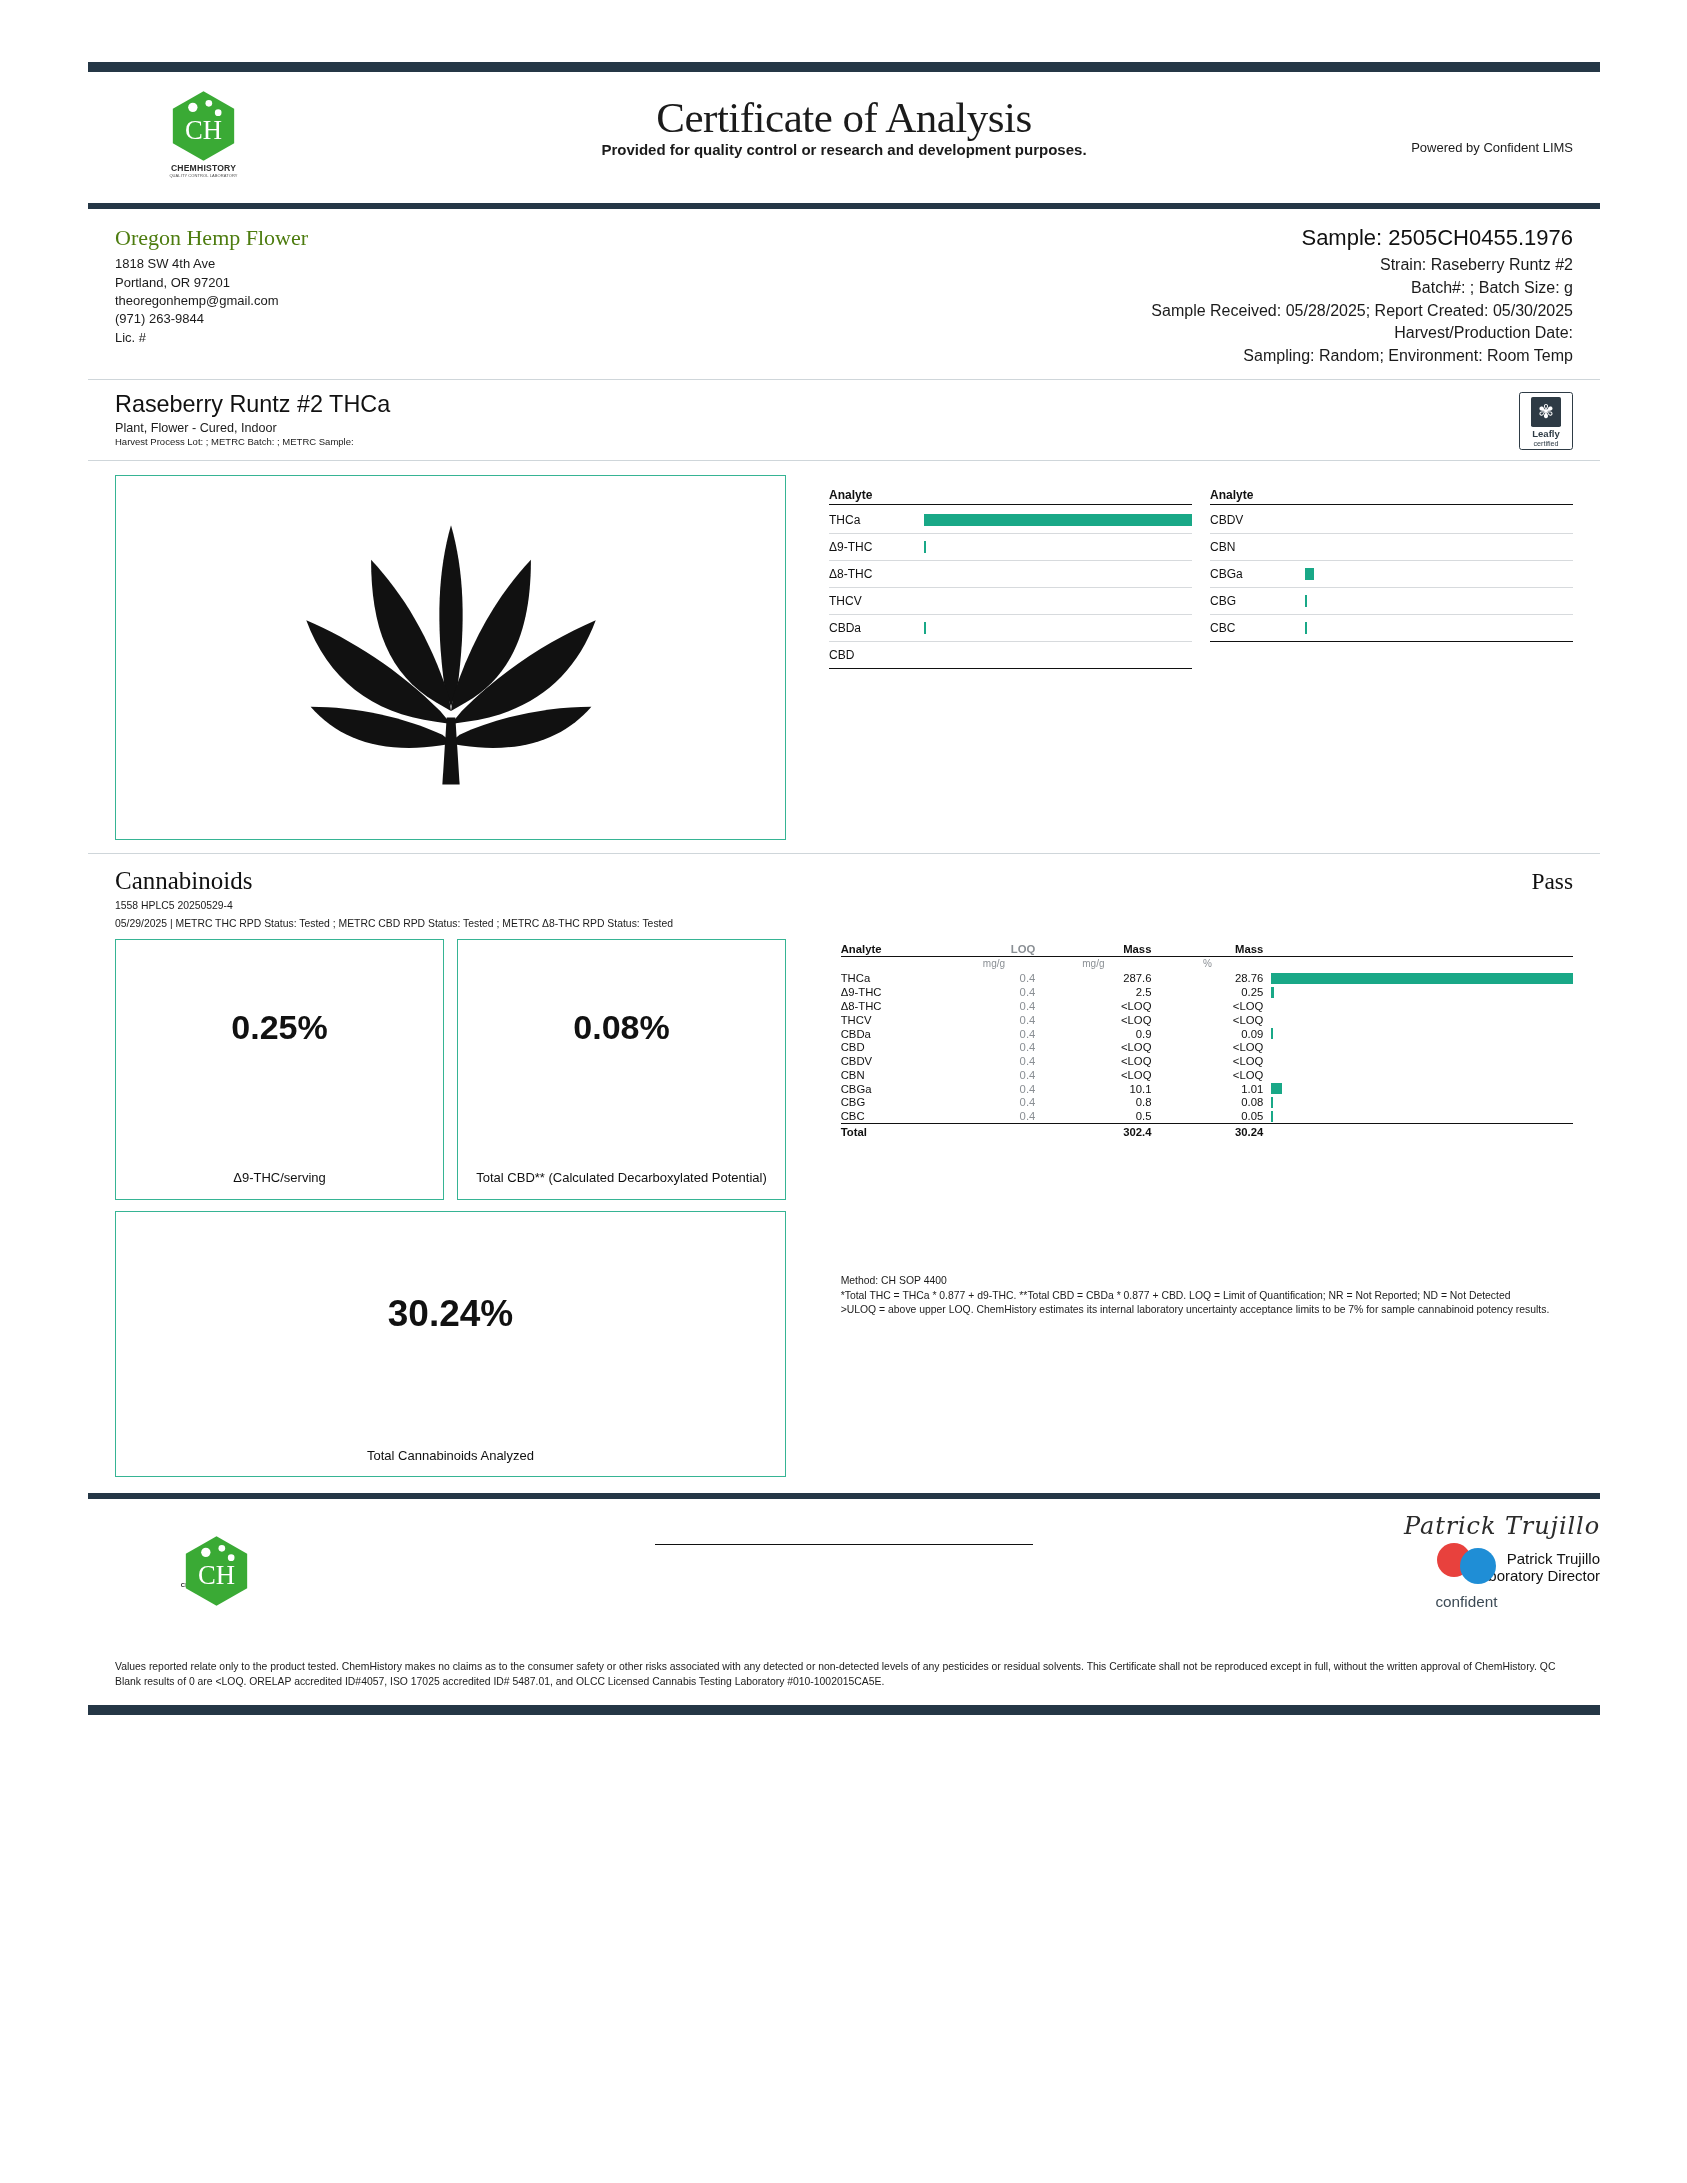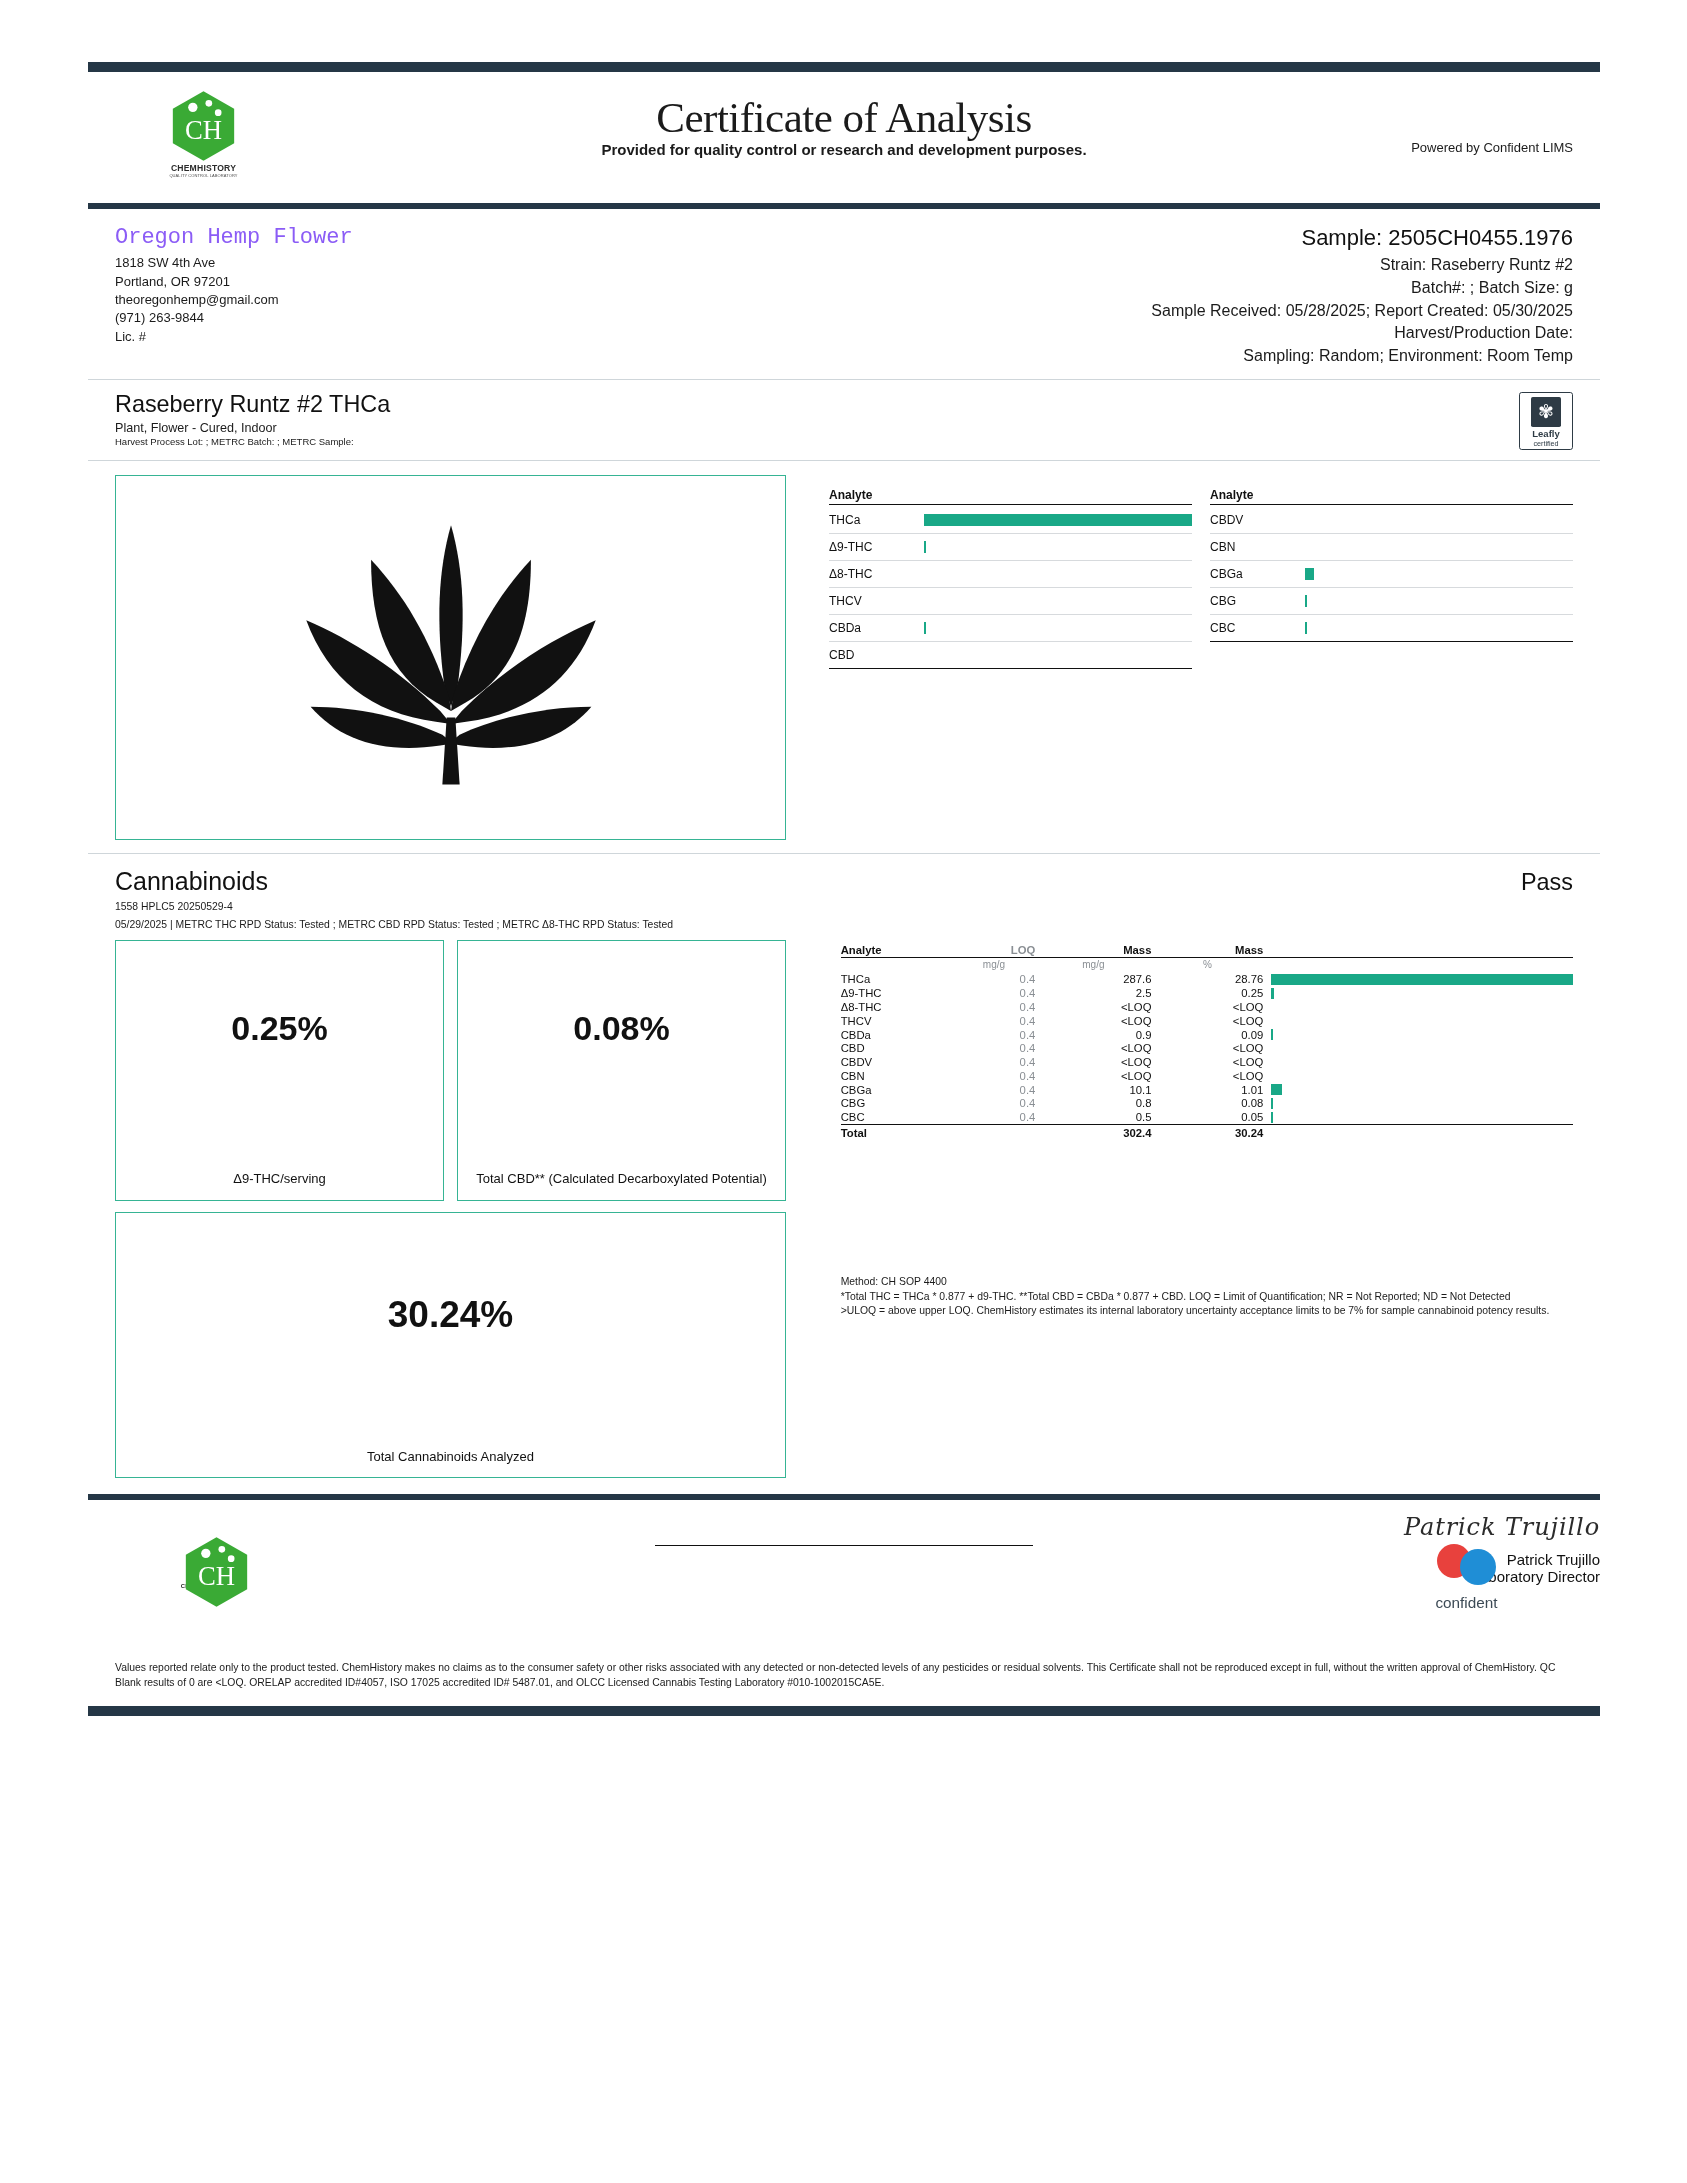--- a/index.html
+++ b/index.html
@@ -88,23 +88,23 @@
   .info-band {
     display: flex;
     padding: 15.3px 27px 11.7px 27px;
     border-bottom: 1.4px solid #cfd6da;
   }
   .info-left { width: 52%; }
   .info-right { width: 48%; text-align: right; }
   .client-name {
     font-size: 22px;
     font-weight: 400;
-    color: #8b5cf6;
+    color: #4d7c0f;
     margin-bottom: 4.5px;
-    font-family: Liberation Mono, monospace;
+    font-family: Liberation Serif, serif;
   }
   .client-line { font-size: 13px; line-height: 1.42; color: #1b1b1b; }
   .sample-id {
     font-size: 22px;
     color: #111;
     margin-bottom: 3.6px;
   }
   .sample-line { font-size: 16px; line-height: 1.42; color: #1b1b1b; }
 
   
@@ -178,21 +178,21 @@
   .arow:last-child { border-bottom: 1.4px solid #111; }
   .arow .nm { font-size: 12px; color:#111; width: 95px; flex: none; }
   .arow .barwrap { flex: 1; height: 11.7px; position: relative; }
   .arow .bar { height: 11.7px; background: #19a887; display:block; }
 
   
   .cann {
     padding: 12.6px 27px 15.3px 27px;
     position: relative;
   }
-  .cann-title-row { display:flex; align-items: baseline; justify-content: space-between; }
+  .cann-title-row { display:flex; align-items: baseline; justify-content: space-between; font-family: Liberation Serif, serif; }
   .cann-title { font-size: 25px; color:#111; }
   .cann-pass { font-size: 23.4px; color:#111; }
   .cann-meta { font-size: 10.4px; color:#1b1b1b; margin-top: 2.7px; line-height:1.45; }
 
   .cann-body { display:flex; margin-top: 8px; gap: 11.7px; }
   .cards { width: 671px; }
   .card-row { display:flex; gap: 13px; }
   .card {
     border: 1.4px solid #36b494;
     background:#fff;

